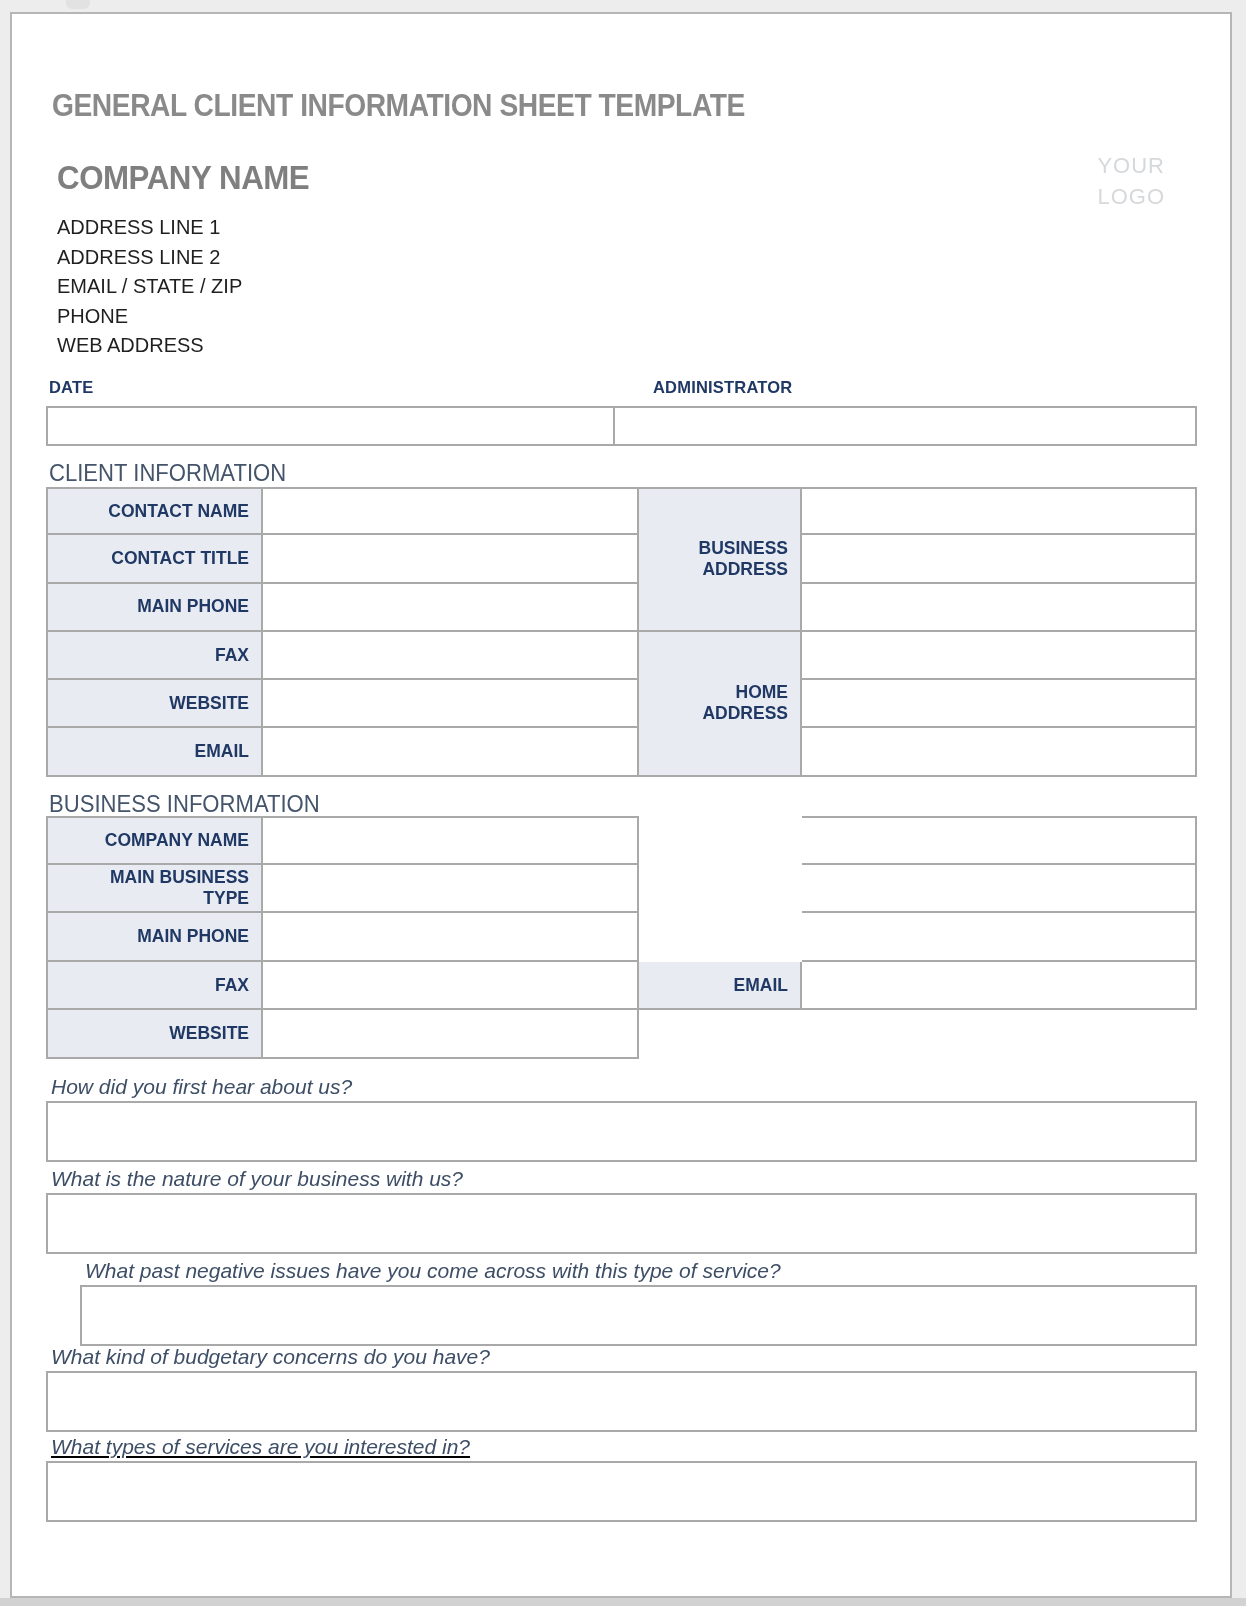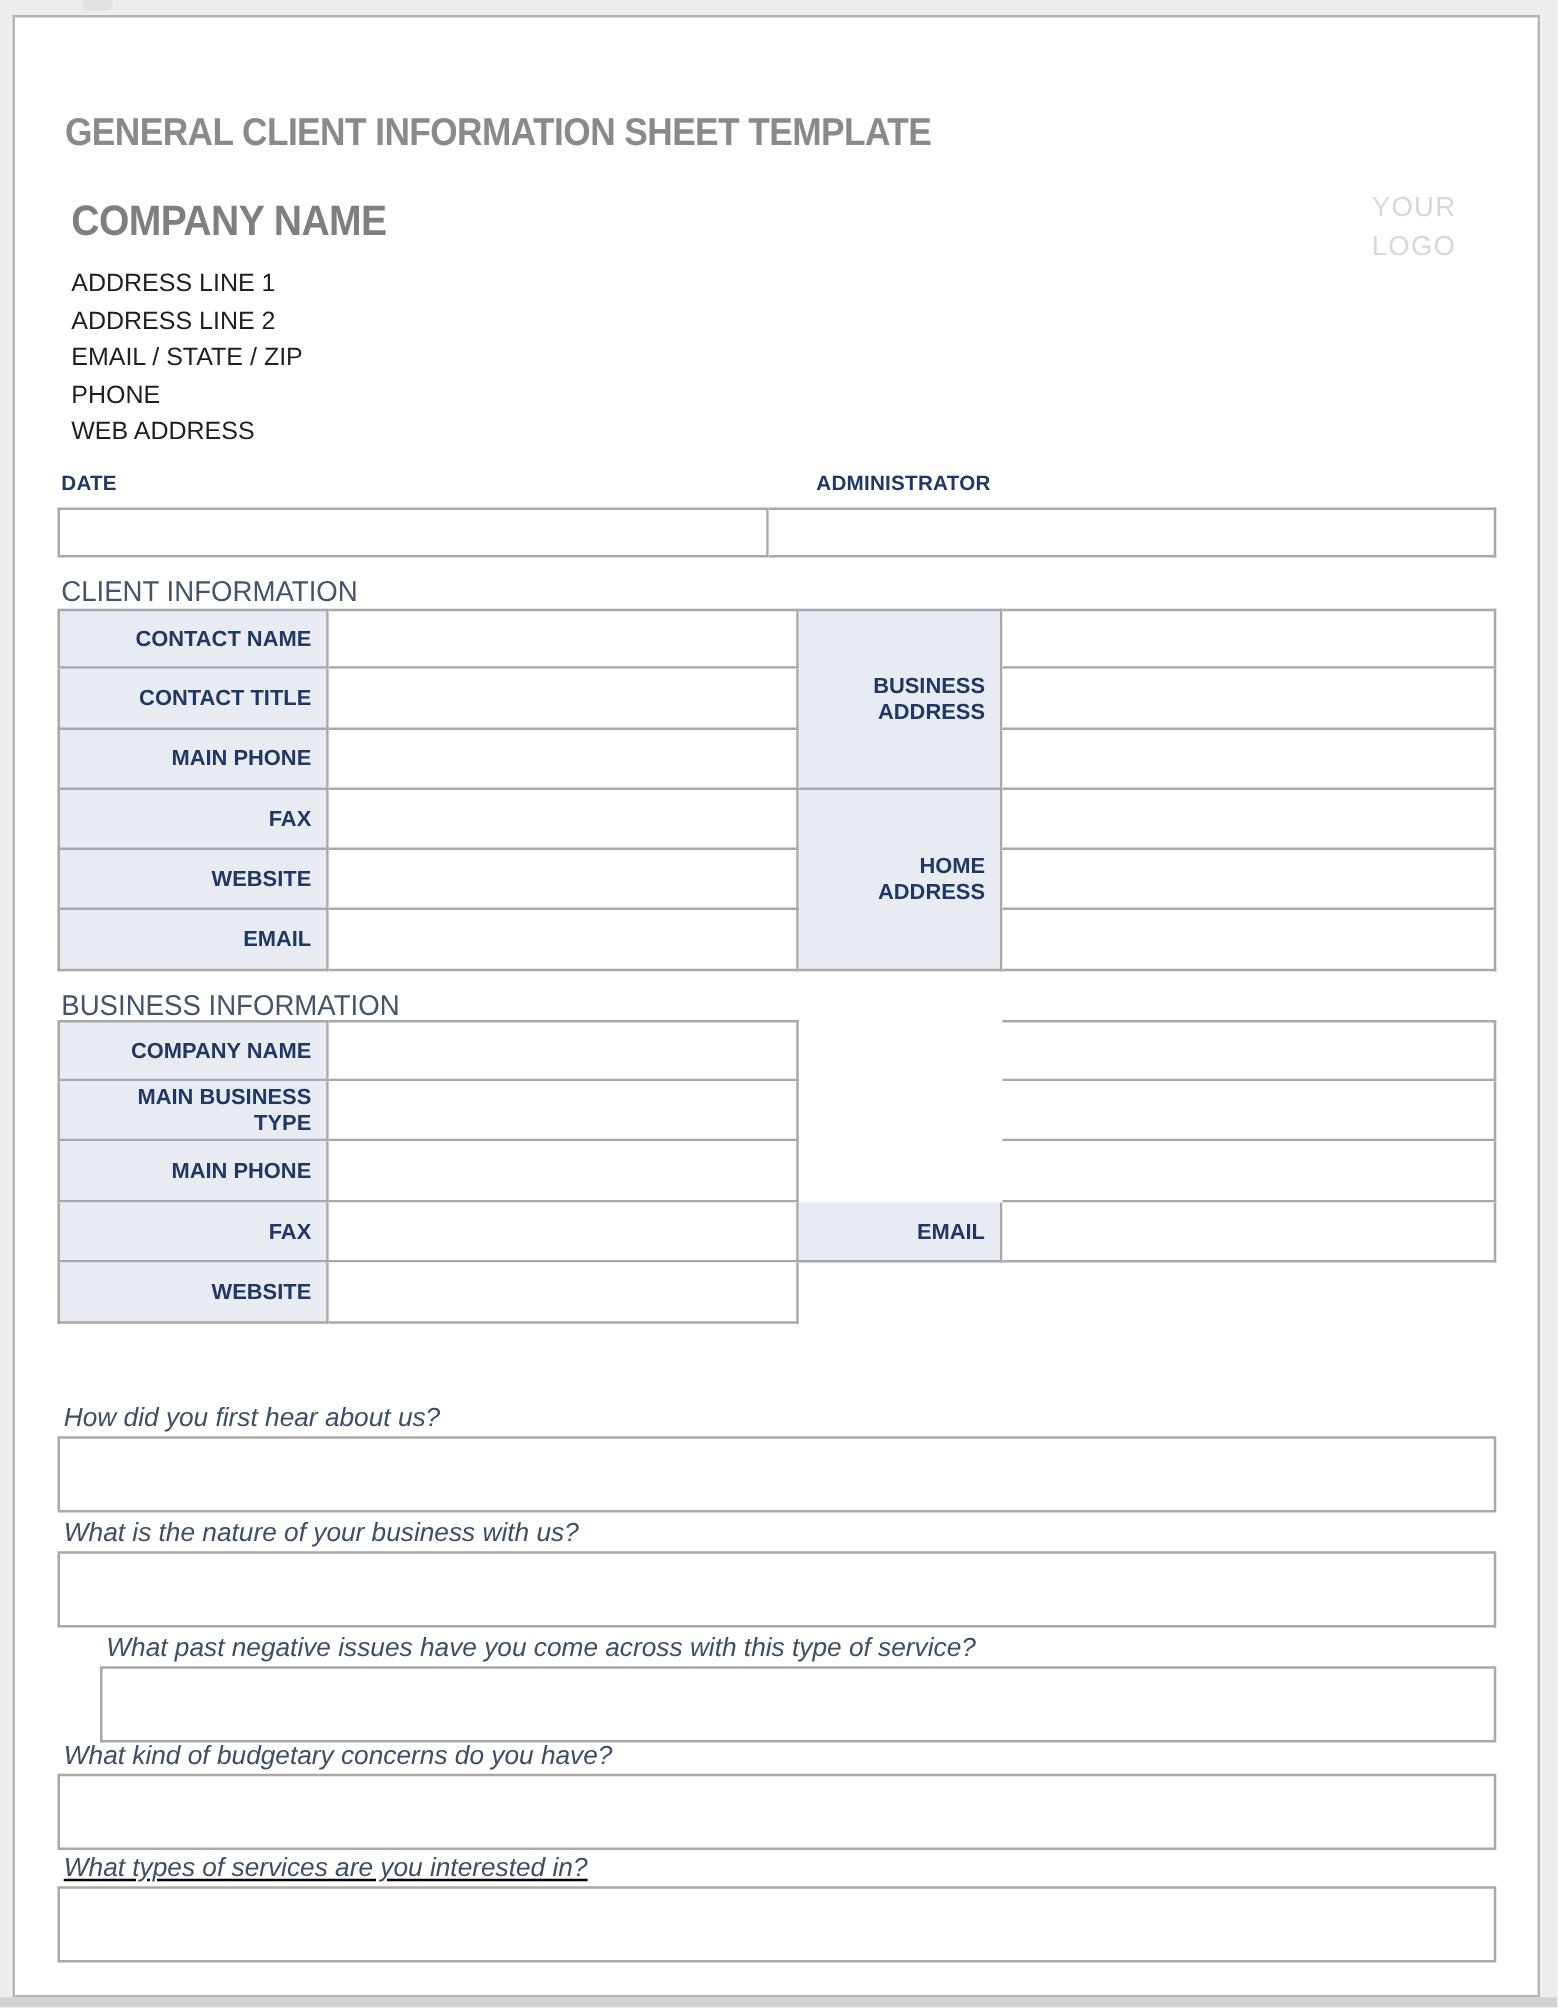--- a/index.html
+++ b/index.html
@@ -93,21 +93,21 @@
     left:34px;top:473px;width:1151px;
     grid-template-columns:217px 376px 163px 395px;
     grid-auto-rows:48.3px;
   }
   .business-grid{
     left:34px;top:802px;width:1151px;
     grid-template-columns:217px 376px 163px 395px;
     grid-auto-rows:48.6px;
   }
   .qa{
-    position:absolute;left:34px;width:1151px;margin-top:48px;
+    position:absolute;left:34px;width:1151px;
   }
   .qa .q{
     font-style:italic;font-size:21px;line-height:24px;
     color:var(--q-color);padding-left:5px;
   }
   .qa .a{
     margin-top:2px;height:61px;width:100%;
     background:#ffffff;border:2px solid var(--line);cursor:text;
   }
 </style>

